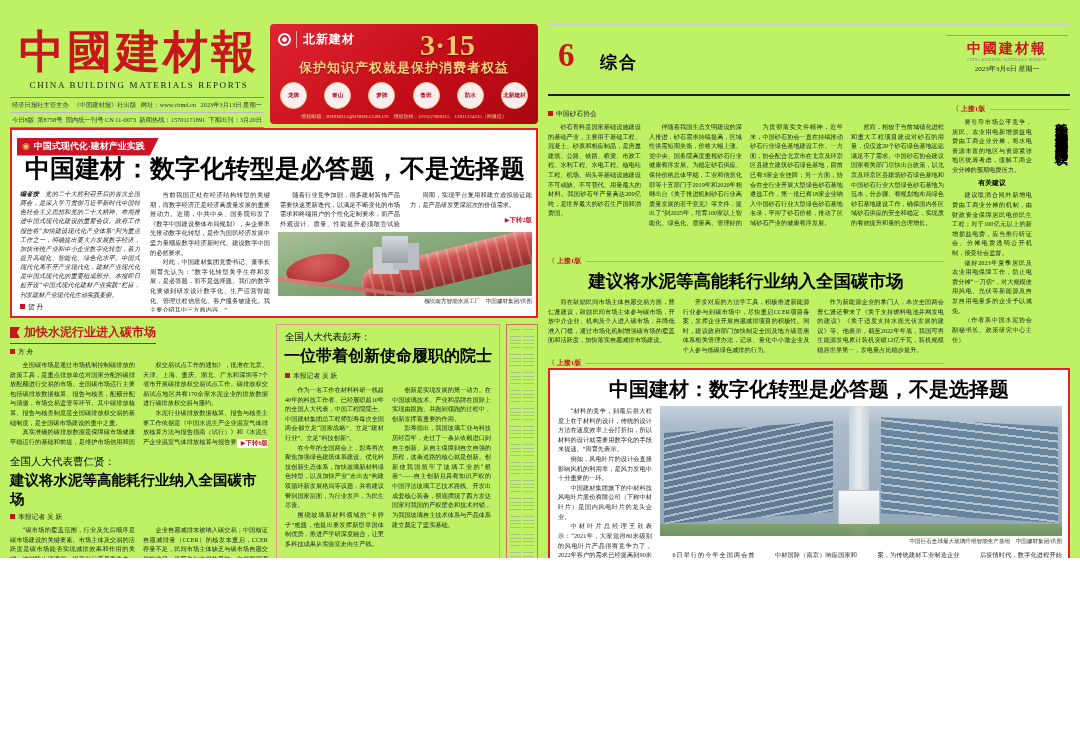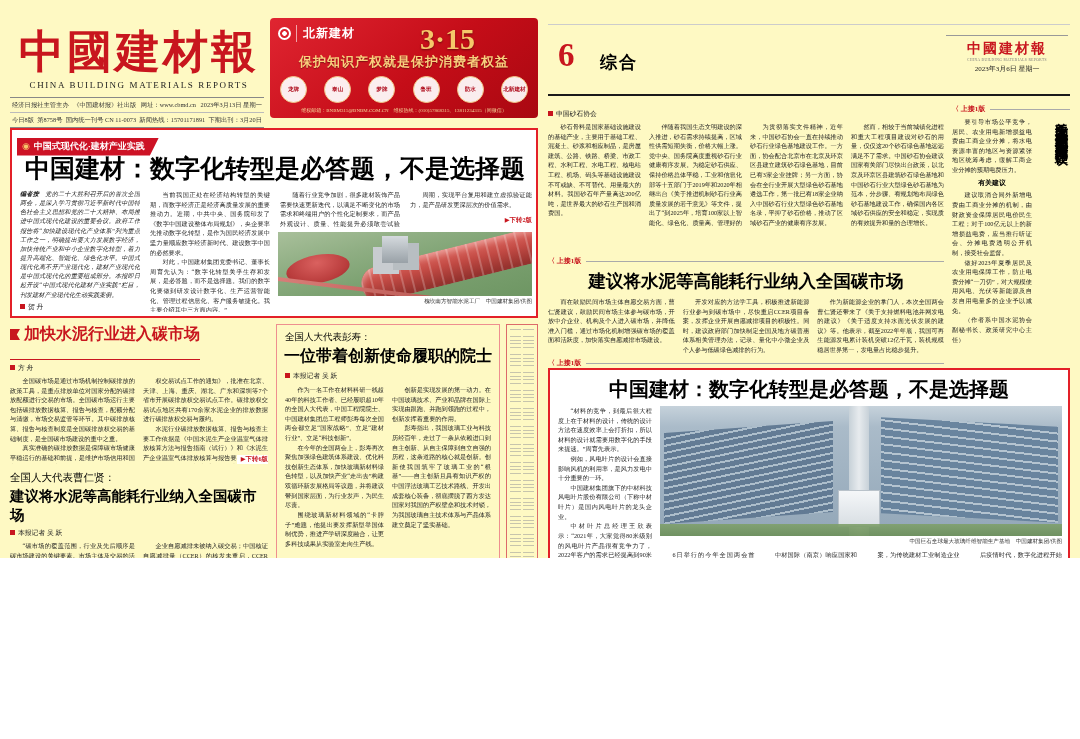--- a/index.html
+++ b/index.html
@@ -1,16 +1,16 @@
 <!DOCTYPE html>
 <html><head>
 <meta charset="utf-8">
 <style>
   html,body{margin:0;padding:0;background:#fff;}
-  .sheet{position:relative;width:1080px;height:558px;background:#fef9c3;overflow:hidden;
+  .sheet{position:relative;width:1080px;height:558px;background:#bef264;overflow:hidden;
          font-family:"Liberation Serif","DejaVu Serif",serif;color:#111;}
   .abs{position:absolute;}
   
   .copy{font-size:6.2px;line-height:1.55;text-align:justify;color:#1c1c1c;overflow:hidden;}
   .copy p{margin:0;text-indent:2em;}
   .copy h5{margin:3px 0 2px;font-size:6.9px;text-align:center;font-weight:bold;color:#000;}
   .cols{display:flex;gap:8px;}
   .cols>*{flex:1;min-width:0;}
   .hl{font-weight:bold;text-align:center;color:#000;letter-spacing:0;}
   .byline{font-size:6.8px;color:#222;}
@@ -39,22 +39,22 @@
   .ad-contact{font-size:5px;text-align:center;color:#f6d79a;margin-top:4px;}
   
   .mainbox{border:2px solid #e32028;box-sizing:border-box;background:#fff;}
   .kbadge{display:inline-flex;align-items:center;gap:4px;background:#cd1225;color:#fff;font-weight:bold;font-size:9px;
           padding:2.5px 14px 2.5px 5px;clip-path:polygon(0 0,100% 0,calc(100% - 9px) 100%,0 100%);}
   .k-icon{color:#f6c76a;font-size:9px;line-height:1;}
   .editor{font-style:italic;font-size:6.1px;line-height:1.5;text-align:justify;color:#222;}
   .editor b{font-style:italic;}
   .caption{font-size:5.6px;color:#333;text-align:right;}
   
-  .carbon-kicker{display:inline-flex;align-items:center;gap:4px;color:#c8161e;font-weight:bold;font-size:16px;
-                 border-bottom:1.5px solid #c8161e;padding-bottom:14px;}
+  .carbon-kicker{display:inline-flex;align-items:center;gap:4px;color:#c8161e;font-weight:bold;font-size:12px;
+                 border-bottom:1.5px solid #c8161e;padding-bottom:2px;}
   .flag-icon{display:inline-block;width:10px;height:11px;background:#c8161e;
              clip-path:polygon(0 0,100% 0,68% 50%,100% 100%,0 100%);}
   .voice-box{border:1.5px solid #ee8f8f;box-sizing:border-box;}
   .voice-label{display:inline-block;background:linear-gradient(180deg,#e8303a,#b20d16);color:#fff;font-weight:bold;
                font-size:10.5px;padding:2px 14px;letter-spacing:2px;}
   .simcol{background:repeating-linear-gradient(180deg,#9a9a9a 0 0.8px,transparent 0.8px 3.6px);opacity:.55;}
   
   .pageno{font-size:33px;font-weight:bold;color:#c8161e;line-height:1;}
   .section-name{font-size:17px;font-weight:bold;color:#000;letter-spacing:2px;}
   .rp-paper{font-size:14px;font-weight:bold;color:#c8161e;letter-spacing:2px;font-family:"DejaVu Serif",serif;}
@@ -109,21 +109,21 @@
       </div>
       <div class="info-row">
         <span>今日8版</span>
         <span>第8758号</span>
         <span>国内统一刊号 CN 11-0073</span>
         <span>新闻热线：15701171891</span>
         <span>下期出刊：3月20日</span>
       </div>
     </div>
 
-    <div class="abs ad" style="left:260px;top:8px;width:268px;height:100px;">
+    <div class="abs ad" style="left:260px;top:14px;width:268px;height:100px;">
       <div class="ad-top">
         <span class="ad-logo"></span>
         <span class="ad-brand">北新建材</span>
       </div>
       <div class="ad-315">3·15</div>
       <div class="ad-slogan">保护知识产权就是保护消费者权益</div>
       <div class="ad-circles">
         <span class="circ">龙牌</span>
         <span class="circ">泰山</span>
         <span class="circ">梦牌</span>

